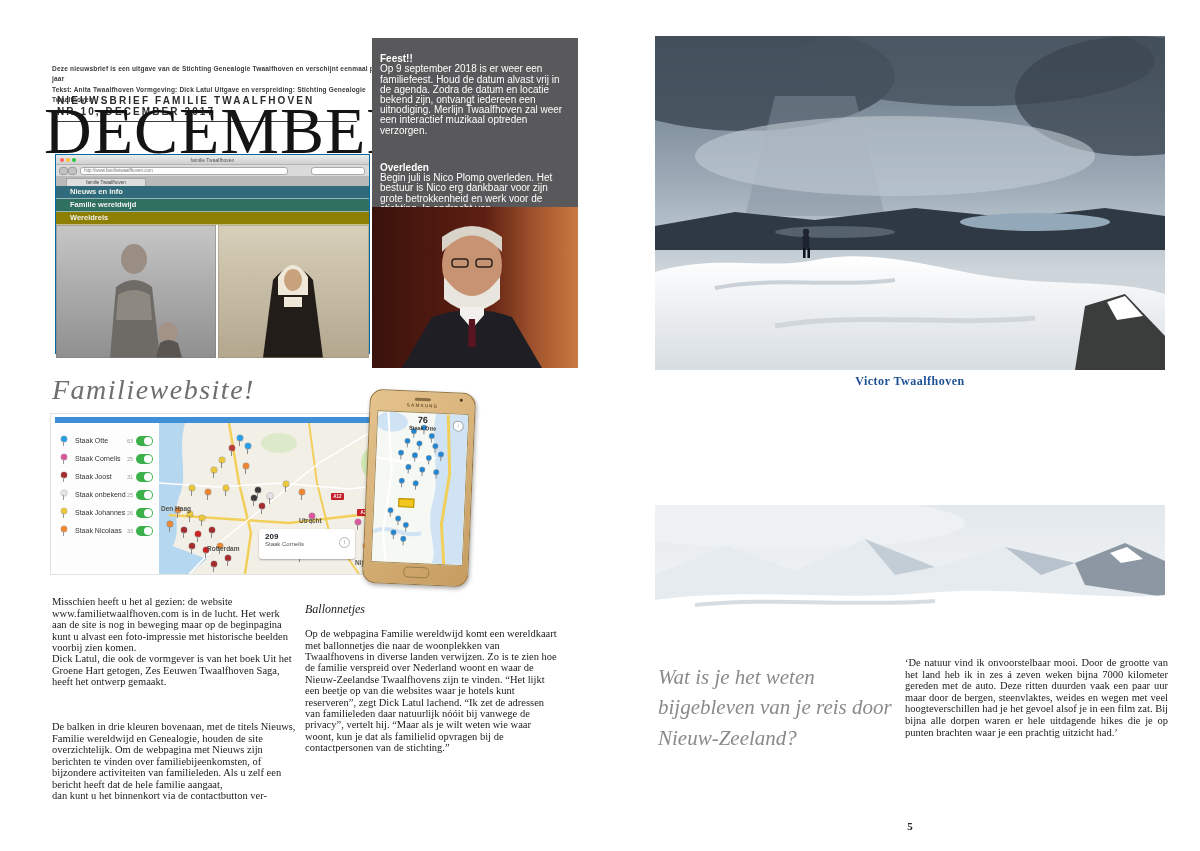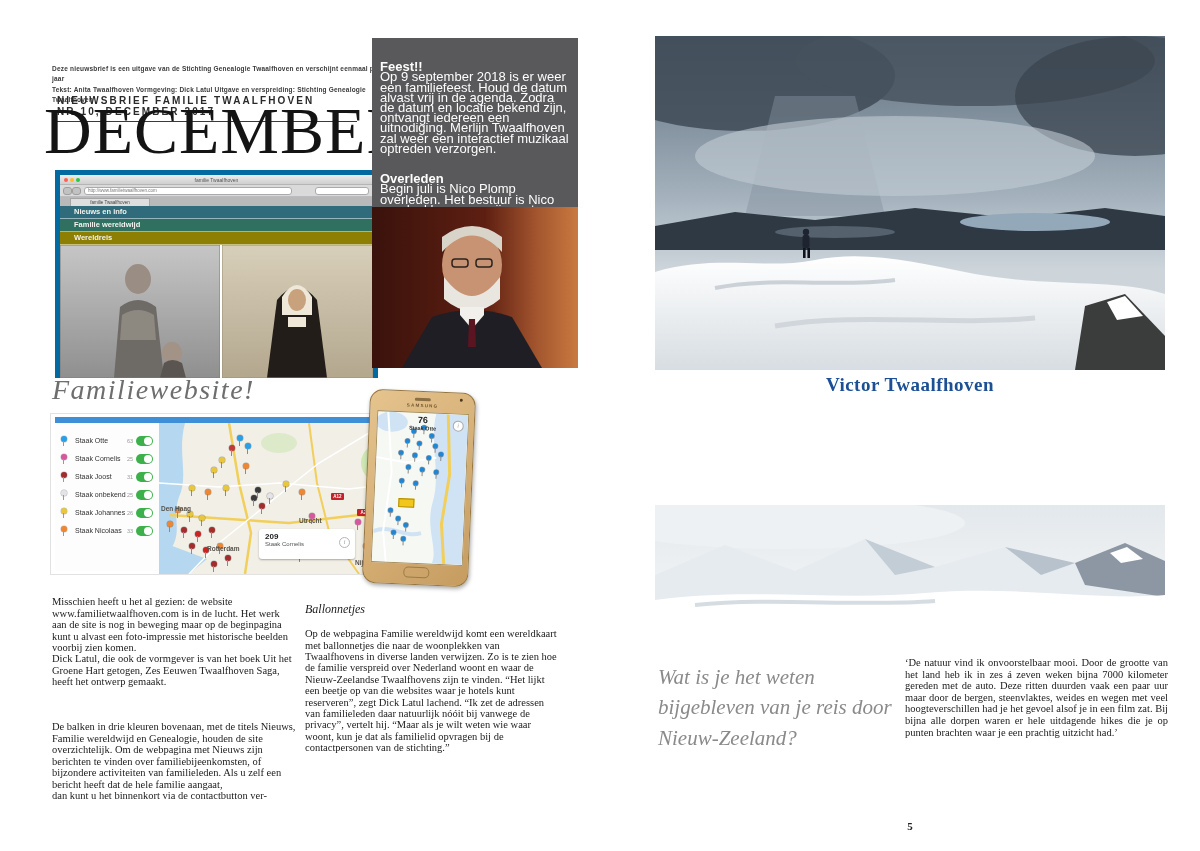--- a/index.html
+++ b/index.html
@@ -8,43 +8,43 @@
   .abs{position:absolute;}
   
   .colophon{left:52px;top:64px;width:330px;font-family:"Liberation Sans",sans-serif;
             font-size:6.5px;font-weight:bold;line-height:1.6;color:#3a3a3a;letter-spacing:.2px;}
   .kicker{left:57px;top:95px;width:300px;font-family:"Liberation Sans",sans-serif;
           font-size:10px;font-weight:bold;letter-spacing:2.1px;color:#2a2a2a;
           border-bottom:1.5px solid #3a3a3a;padding-bottom:4px;}
   .masthead{left:44px;top:98px;width:330px;font-size:66px;line-height:1.0;letter-spacing:1px;
             color:#141414;font-family:"Liberation Serif",serif;}
   
-  .browser{left:55px;top:170px;width:313px;height:198px;border:5px solid #0369a1;background:#fff;}
+  .browser{left:55px;top:154px;width:313px;height:198px;border:1px solid #0369a1;background:#fff;}
   .b-titlebar{position:relative;height:9px;background:linear-gradient(#ececec,#cfcfcf);
               border-bottom:1px solid #b5b5b5;}
   .dot{position:absolute;top:3px;width:4px;height:4px;border-radius:50%;}
   .b-title{position:absolute;left:0;right:0;top:2px;text-align:center;font-family:"Liberation Sans",sans-serif;
            font-size:5px;color:#555;}
   .b-toolbar{position:relative;height:11px;background:#dadada;border-bottom:1px solid #bcbcbc;}
   .navbtn{position:absolute;top:2px;width:7px;height:6px;border-radius:3px;background:#c2c2c2;border:.5px solid #9e9e9e;}
   .urlfield{position:absolute;left:24px;top:2px;width:200px;height:6px;background:#fff;border:.5px solid #aaa;
             border-radius:3px;font-family:"Liberation Sans",sans-serif;font-size:4.5px;color:#777;
             padding:0 3px;line-height:6px;overflow:hidden;white-space:nowrap;}
   .searchfield{position:absolute;right:4px;top:2px;width:52px;height:6px;background:#fff;border:.5px solid #aaa;border-radius:3px;}
   .b-tabs{position:relative;height:9px;background:#b9b9b9;}
   .b-tab{position:absolute;left:10px;top:1px;width:78px;height:8px;background:#dedede;border:.5px solid #a5a5a5;border-bottom:none;
          font-family:"Liberation Sans",sans-serif;font-size:4.5px;color:#444;text-align:center;line-height:8px;}
   .site-nav{position:relative;height:12px;border-bottom:1px solid rgba(255,255,255,.5);}
   .site-nav span{position:absolute;left:14px;top:1px;font-family:"Liberation Sans",sans-serif;
                  font-size:7.5px;font-weight:bold;color:#f2f2ee;}
   .b-photos{position:relative;height:133px;background:#fff;display:flex;}
   
   .noticebox{left:372px;top:38px;width:206px;height:169px;background:#59595b;color:#fdfdfd;
-             font-family:"Liberation Sans",sans-serif;font-size:13px;line-height:10.2px;
-             padding:14px 8px;box-sizing:border-box;white-space:pre-line;}
+             font-family:"Liberation Sans",sans-serif;font-size:10px;line-height:10.2px;
+             padding:6px 8px;box-sizing:border-box;white-space:pre-line;}
   .noticebox b{display:block;}
   .portrait{left:372px;top:207px;width:206px;height:161px;}
   
   .section-title{left:52px;top:374px;font-size:28px;font-style:italic;color:#6e6e6e;letter-spacing:1.5px;}
   
   .mapwidget{left:50px;top:413px;width:350px;height:160px;background:#fff;border:1px solid #e2e2e2;}
   .map-headerbar{position:absolute;left:4px;top:3px;right:4px;height:6px;background:#3f8fd8;}
   .legend{position:absolute;left:4px;top:9px;width:104px;bottom:3px;background:#fdfdfd;border-right:1px solid #eee;}
   .legend-row{position:absolute;left:4px;width:96px;height:14px;}
   .legend-pin{position:absolute;left:2px;top:1px;width:6px;height:6px;border-radius:50%;box-shadow:0 0 0 .5px rgba(0,0,0,.25);}
@@ -84,21 +84,21 @@
   .p-yellowtag{position:absolute;left:24px;top:86px;width:14px;height:7px;background:#f2c71d;border:.5px solid #b08d00;z-index:4;}
   .p-home{position:absolute;left:40px;bottom:6px;width:24px;height:9px;border-radius:5px;border:1px solid #9a7c48;}
   
   .bodycol{font-size:10.5px;line-height:11.4px;color:#1b1b1b;white-space:pre-line;}
   .col1{left:52px;top:585px;width:244px;}
   .col2{left:305px;top:585px;width:253px;}
   .colhead{font-style:italic;font-size:12px;margin:8px 0 1px 0;white-space:normal;}
   .colgap{height:11px;}
   
   .photo-main{left:655px;top:36px;width:510px;height:334px;}
-  .byline{left:655px;top:374px;width:510px;text-align:center;font-size:19px;font-weight:bold;
+  .byline{left:655px;top:374px;width:510px;text-align:center;font-size:12px;font-weight:bold;
           color:#1c4f94;letter-spacing:.5px;}
   .bigtitle{left:655px;top:383px;width:510px;text-align:center;font-size:58px;font-style:italic;
             color:#b6cbbd;letter-spacing:6px;line-height:1.15;}
   .intro{left:655px;top:462px;width:510px;text-align:center;font-size:11.5px;font-weight:bold;
          line-height:14px;white-space:pre-line;color:#161616;}
   .photo-pan{left:655px;top:505px;width:510px;height:125px;}
   .question{left:658px;top:662px;width:252px;font-size:21px;font-style:italic;color:#8a8a8a;line-height:1.45;}
   .answer{left:905px;top:657px;width:263px;font-size:10.5px;line-height:11.6px;text-align:justify;color:#1b1b1b;}
   .pagenum{left:655px;top:820px;width:510px;text-align:center;font-size:11px;font-weight:bold;color:#222;}
 </style>
@@ -172,21 +172,21 @@
         <ellipse cx="75" cy="55" rx="9" ry="11" fill="#c8a27c"></ellipse>
         <rect x="66" y="72" width="18" height="10" fill="#efe8d8"></rect>
         <rect width="151" height="133" fill="none" stroke="#9a9076" stroke-width="1"></rect>
       </svg>
     </div>
   </div>
 
   <div class="abs noticebox">
     <b>Feest!!</b><span>Op 9 september 2018 is er weer een familiefeest. Houd de datum alvast vrij in de agenda. Zodra de datum en locatie bekend zijn, ontvangt iedereen een uitnodiging. Merlijn Twaalfhoven zal weer een interactief muzikaal optreden verzorgen.</span>
 
-    <b style="margin-top:10px">Overleden</b><span>Begin juli is Nico Plomp overleden. Het bestuur is Nico erg dankbaar voor zijn grote betrokkenheid en werk voor de stichting. In opdracht van
+    <b style="margin-top:17px">Overleden</b><span>Begin juli is Nico Plomp overleden. Het bestuur is Nico erg dankbaar voor zijn grote betrokkenheid en werk voor de stichting. In opdracht van
 Bert Twaalfhoven voerde hij in 1975 een onderzoek uit naar de voorouders van de familie. Zo legde hij het fundament voor de genealogie van de Twaalfhovens die hij in samenwerking met Dirk Kuiper voltooide.
 Wij danken Nico voor zijn geweldige werk en wensen zijn vrouw en kinderen veel sterkte toe.</span>
   </div>
 
   <svg class="abs portrait" width="206" height="161">
     <defs>
       <linearGradient id="pg" x1="0" y1="0" x2="1" y2="0">
         <stop offset="0" stop-color="#3a120c"></stop>
           <stop offset=".55" stop-color="#5e1f12"></stop>
         <stop offset=".8" stop-color="#a3552e"></stop>

